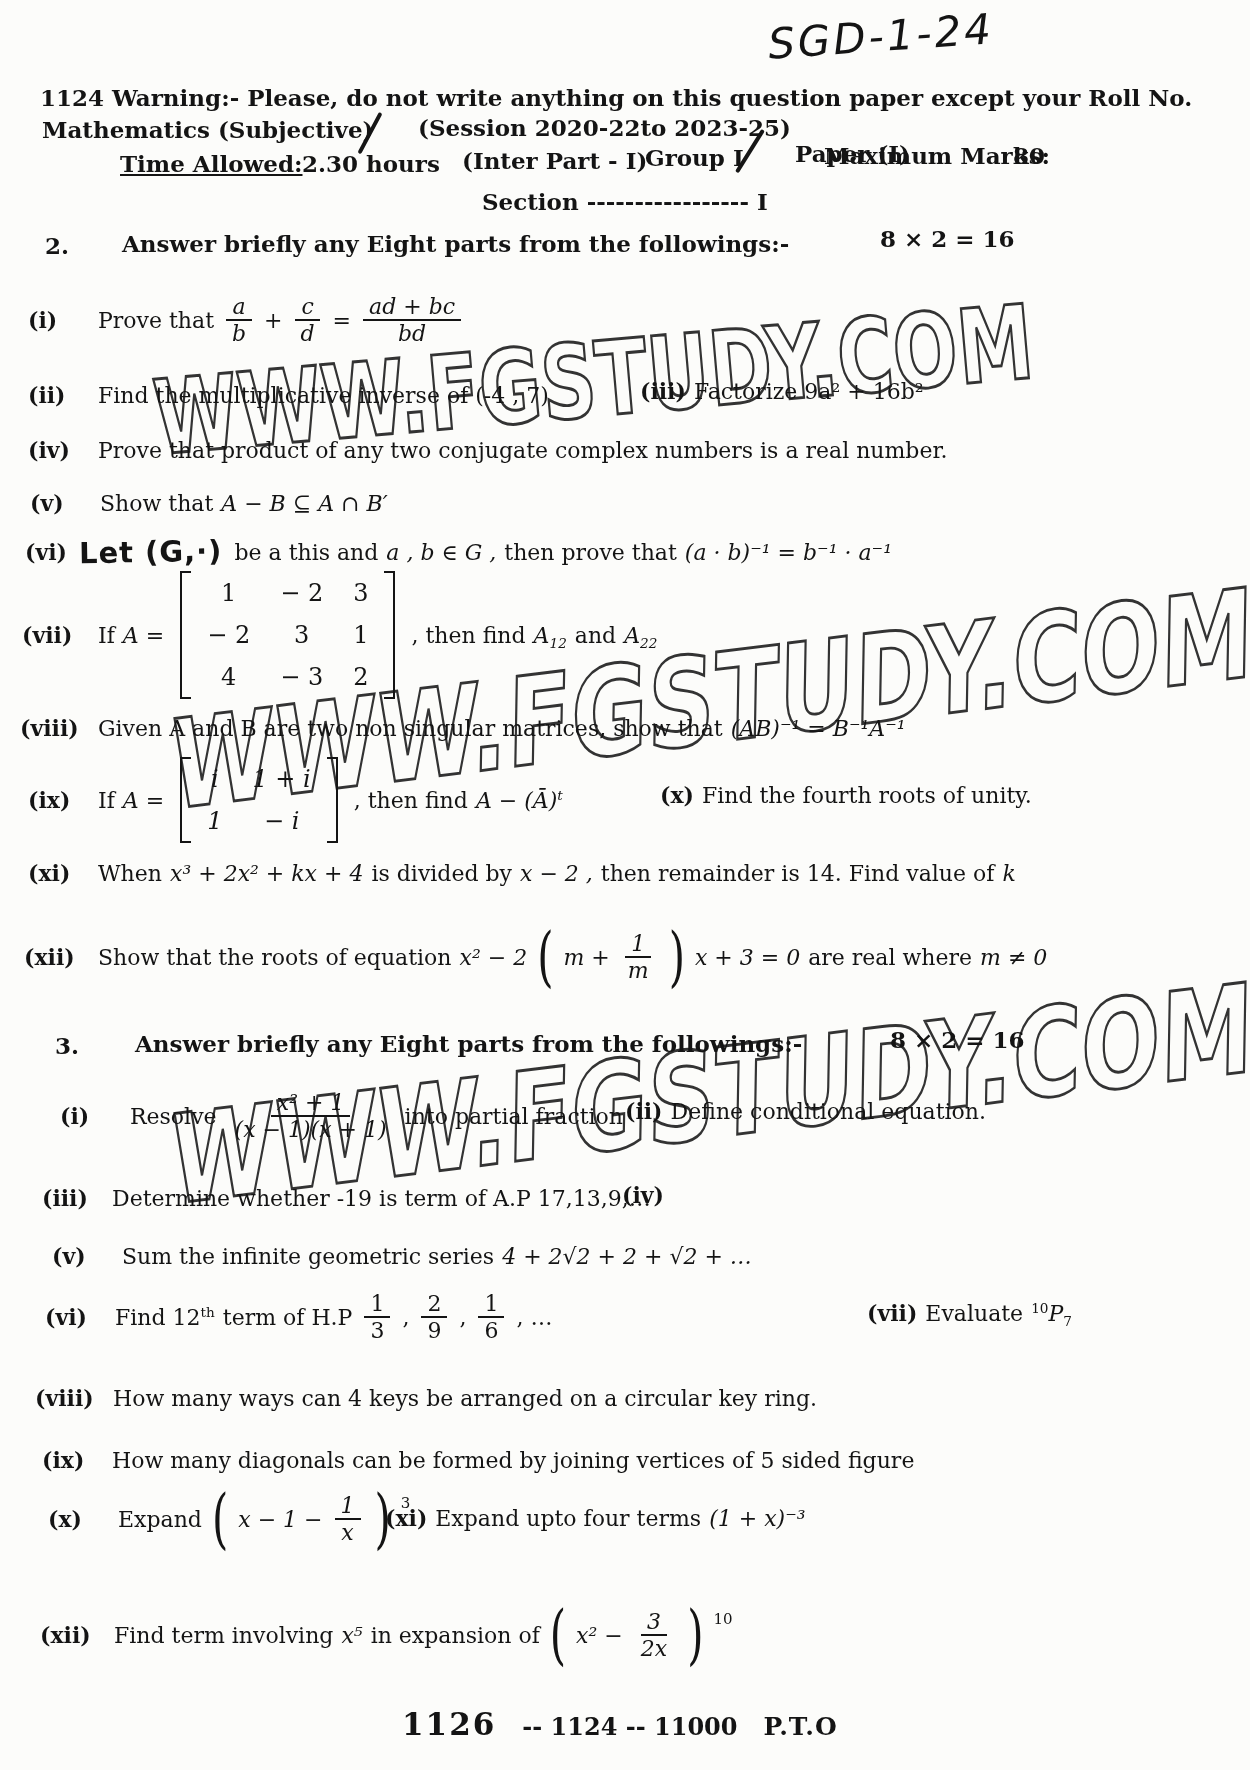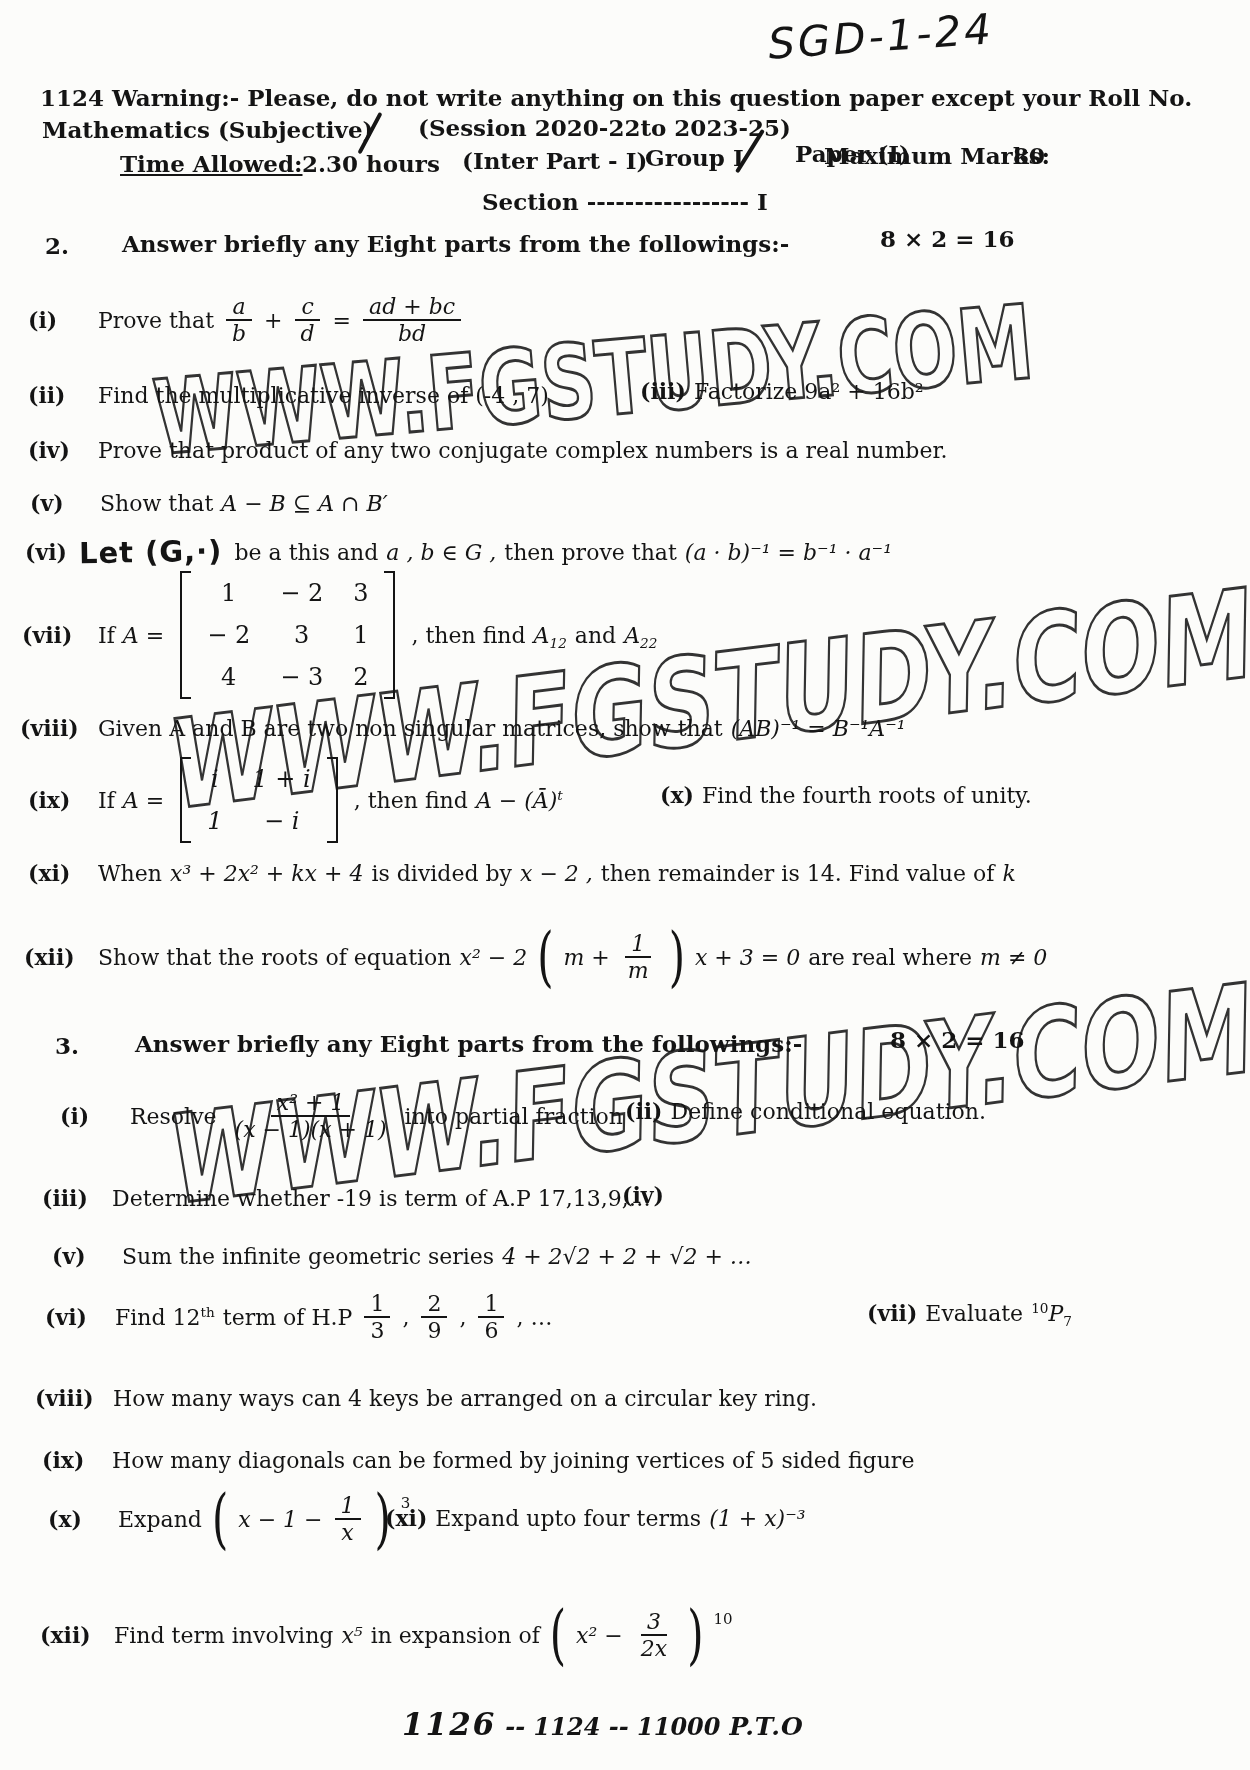--- a/index.html
+++ b/index.html
@@ -48,21 +48,21 @@
   }
   .hand-let{
     font-family:"DejaVu Sans","Liberation Sans",sans-serif; font-weight:bold;
     font-size:29px; letter-spacing:1px; transform:rotate(-1deg); margin:0 4px;
   }
   .pen-slash{position:absolute; width:3.5px; background:#161616; border-radius:2px;}
   .slash1{left:368px; top:110px; height:46px; transform:rotate(28deg);}
   .slash2{left:748px; top:126px; height:50px; transform:rotate(32deg);}
   .hdr{font-weight:bold; font-size:23px;}
   .marks{font-weight:bold; font-size:23px;}
-  .footer-row{position:absolute; left:402px; top:1706px; display:flex; align-items:baseline; gap:9px; font-weight:bold;font-style:italic;}
+  .footer-row{position:absolute; left:402px; top:1706px; display:flex; align-items:baseline; gap:26px; font-weight:bold;}
   .footer-code{font-size:31px; letter-spacing:2px;}
   .footer-mid{font-size:24px;}
   .footer-pto{font-size:25px; letter-spacing:1px;}
 </style>
 </head>
 <body>
 
 <div class="page">
 
   <div class="wm wm1">WWW.FGSTUDY.COM</div>

